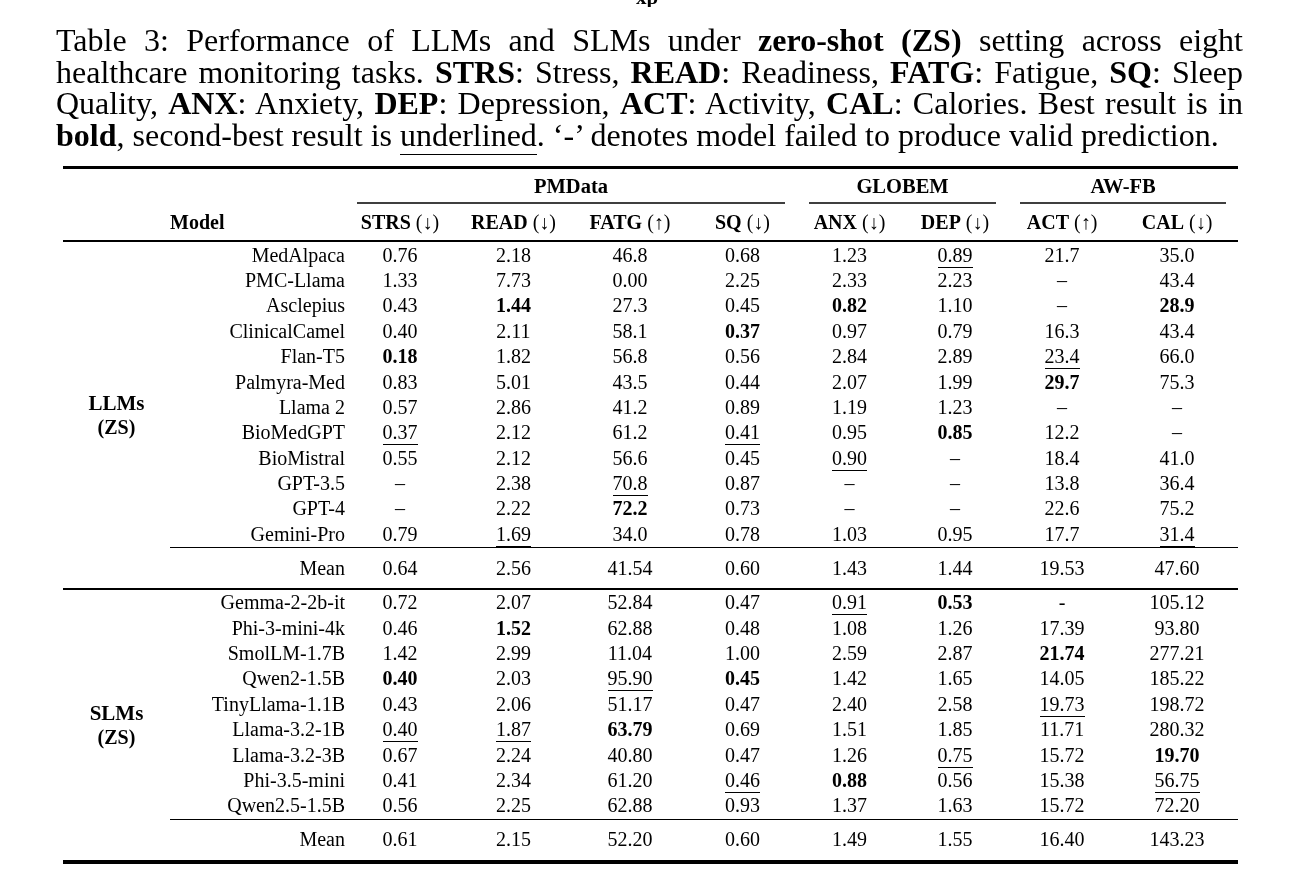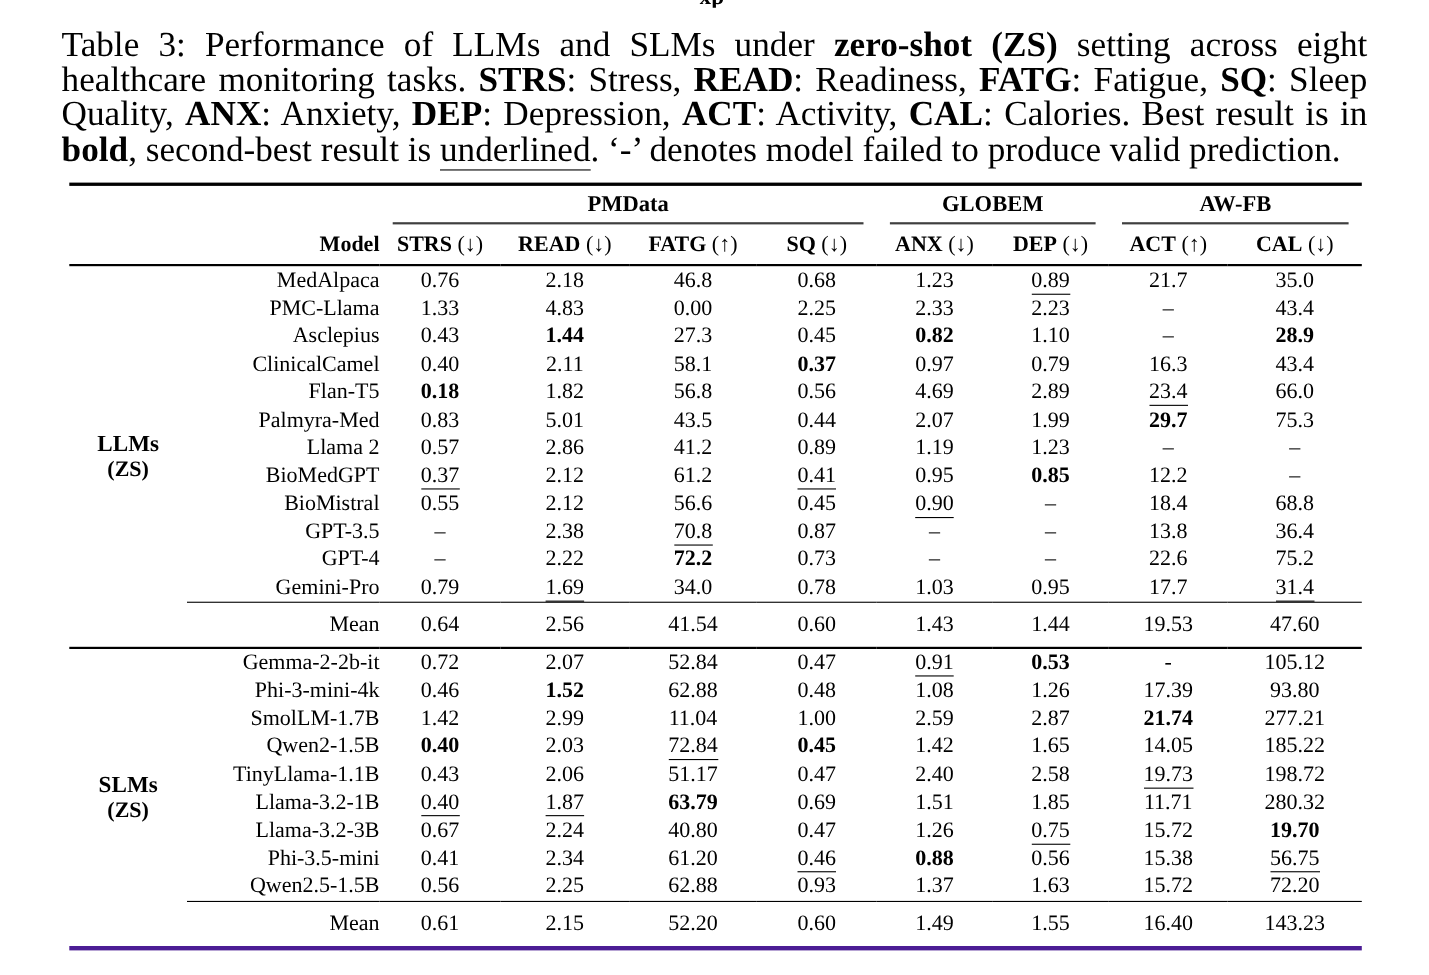--- a/index.html
+++ b/index.html
@@ -17,38 +17,38 @@
   .caption {
     margin:25px 56px 0 56px;
     font-size:32px; line-height:31.6px; text-align:justify;
   }
   .caption .seg-b { font-weight:bold; }
   .u { border-bottom:1.6px solid #000; padding-bottom:1px; }
 
   .tablewrap {
     margin:15px 0 0 63px; width:1175px;
     border-top:3px solid #000;
-    border-bottom:4px solid #4c1d95;
+    border-bottom:4px solid #000000;
   }
   table { border-collapse:collapse; table-layout:fixed; width:1175px; font-size:20px; }
   th, td { padding:0; }
 
   tr.groups th {
     height:35px; font-weight:bold; text-align:center; vertical-align:middle;
     position:relative; font-size:20.5px;
   }
   tr.groups th.cmid::after {
     content:""; position:absolute; left:12px; right:12px; bottom:0;
     border-bottom:2px solid #3f3f3f;
   }
   tr.heads th {
     height:36px; text-align:center; vertical-align:middle; font-weight:normal;
     border-bottom:2.6px solid #000; font-size:20px;
   }
-  tr.heads th.modelcol { text-align:right; font-weight:bold; }
+  tr.heads th.modelcol { text-align:left; font-weight:bold; }
   tr.heads .abbr { font-weight:bold; }
 
   tbody td { height:25.4px; text-align:center; vertical-align:middle; line-height:23px; }
   td.model { text-align:right;margin-top:25px; }
   td.groupcell { text-align:center; vertical-align:middle; }
   td.groupcell .g1 { font-weight:bold; font-size:21px; line-height:24px; }
   td.groupcell .g2 { font-size:20px; line-height:24px;font-weight:bold; }
   .vb { font-weight:bold; }
 
   tr.mean td { border-top:1.6px solid #000; height:40px; }
@@ -109,21 +109,21 @@
           <td><span>46.8</span></td>
           <td><span>0.68</span></td>
           <td><span>1.23</span></td>
           <td><span class="u">0.89</span></td>
           <td><span>21.7</span></td>
           <td><span>35.0</span></td>
         </tr>
         <tr class="datarow">
           <td class="model">PMC-Llama</td>
           <td><span>1.33</span></td>
-          <td><span>4.83</span></td>
+          <td><span>7.73</span></td>
           <td><span>0.00</span></td>
           <td><span>2.25</span></td>
           <td><span>2.33</span></td>
           <td><span>2.23</span></td>
           <td><span>–</span></td>
           <td><span>43.4</span></td>
         </tr>
         <tr class="datarow">
           <td class="model">Asclepius</td>
           <td><span>0.43</span></td>
@@ -145,21 +145,21 @@
           <td><span>0.79</span></td>
           <td><span>16.3</span></td>
           <td><span>43.4</span></td>
         </tr>
         <tr class="datarow">
           <td class="model">Flan-T5</td>
           <td><span class="vb">0.18</span></td>
           <td><span>1.82</span></td>
           <td><span>56.8</span></td>
           <td><span>0.56</span></td>
-          <td><span>4.69</span></td>
+          <td><span>2.84</span></td>
           <td><span>2.89</span></td>
           <td><span class="u">23.4</span></td>
           <td><span>66.0</span></td>
         </tr>
         <tr class="datarow">
           <td class="model">Palmyra-Med</td>
           <td><span>0.83</span></td>
           <td><span>5.01</span></td>
           <td><span>43.5</span></td>
           <td><span>0.44</span></td>
@@ -192,21 +192,21 @@
         </tr>
         <tr class="datarow">
           <td class="model">BioMistral</td>
           <td><span>0.55</span></td>
           <td><span>2.12</span></td>
           <td><span>56.6</span></td>
           <td><span>0.45</span></td>
           <td><span class="u">0.90</span></td>
           <td><span>–</span></td>
           <td><span>18.4</span></td>
-          <td><span>68.8</span></td>
+          <td><span>41.0</span></td>
         </tr>
         <tr class="datarow">
           <td class="model">GPT-3.5</td>
           <td><span>–</span></td>
           <td><span>2.38</span></td>
           <td><span class="u">70.8</span></td>
           <td><span>0.87</span></td>
           <td><span>–</span></td>
           <td><span>–</span></td>
           <td><span>13.8</span></td>
@@ -281,21 +281,21 @@
           <td><span>1.00</span></td>
           <td><span>2.59</span></td>
           <td><span>2.87</span></td>
           <td><span class="vb">21.74</span></td>
           <td><span>277.21</span></td>
         </tr>
         <tr class="datarow">
           <td class="model">Qwen2-1.5B</td>
           <td><span class="vb">0.40</span></td>
           <td><span>2.03</span></td>
-          <td><span class="u">72.84</span></td>
+          <td><span class="u">95.90</span></td>
           <td><span class="vb">0.45</span></td>
           <td><span>1.42</span></td>
           <td><span>1.65</span></td>
           <td><span>14.05</span></td>
           <td><span>185.22</span></td>
         </tr>
         <tr class="datarow">
           <td class="model">TinyLlama-1.1B</td>
           <td><span>0.43</span></td>
           <td><span>2.06</span></td>

